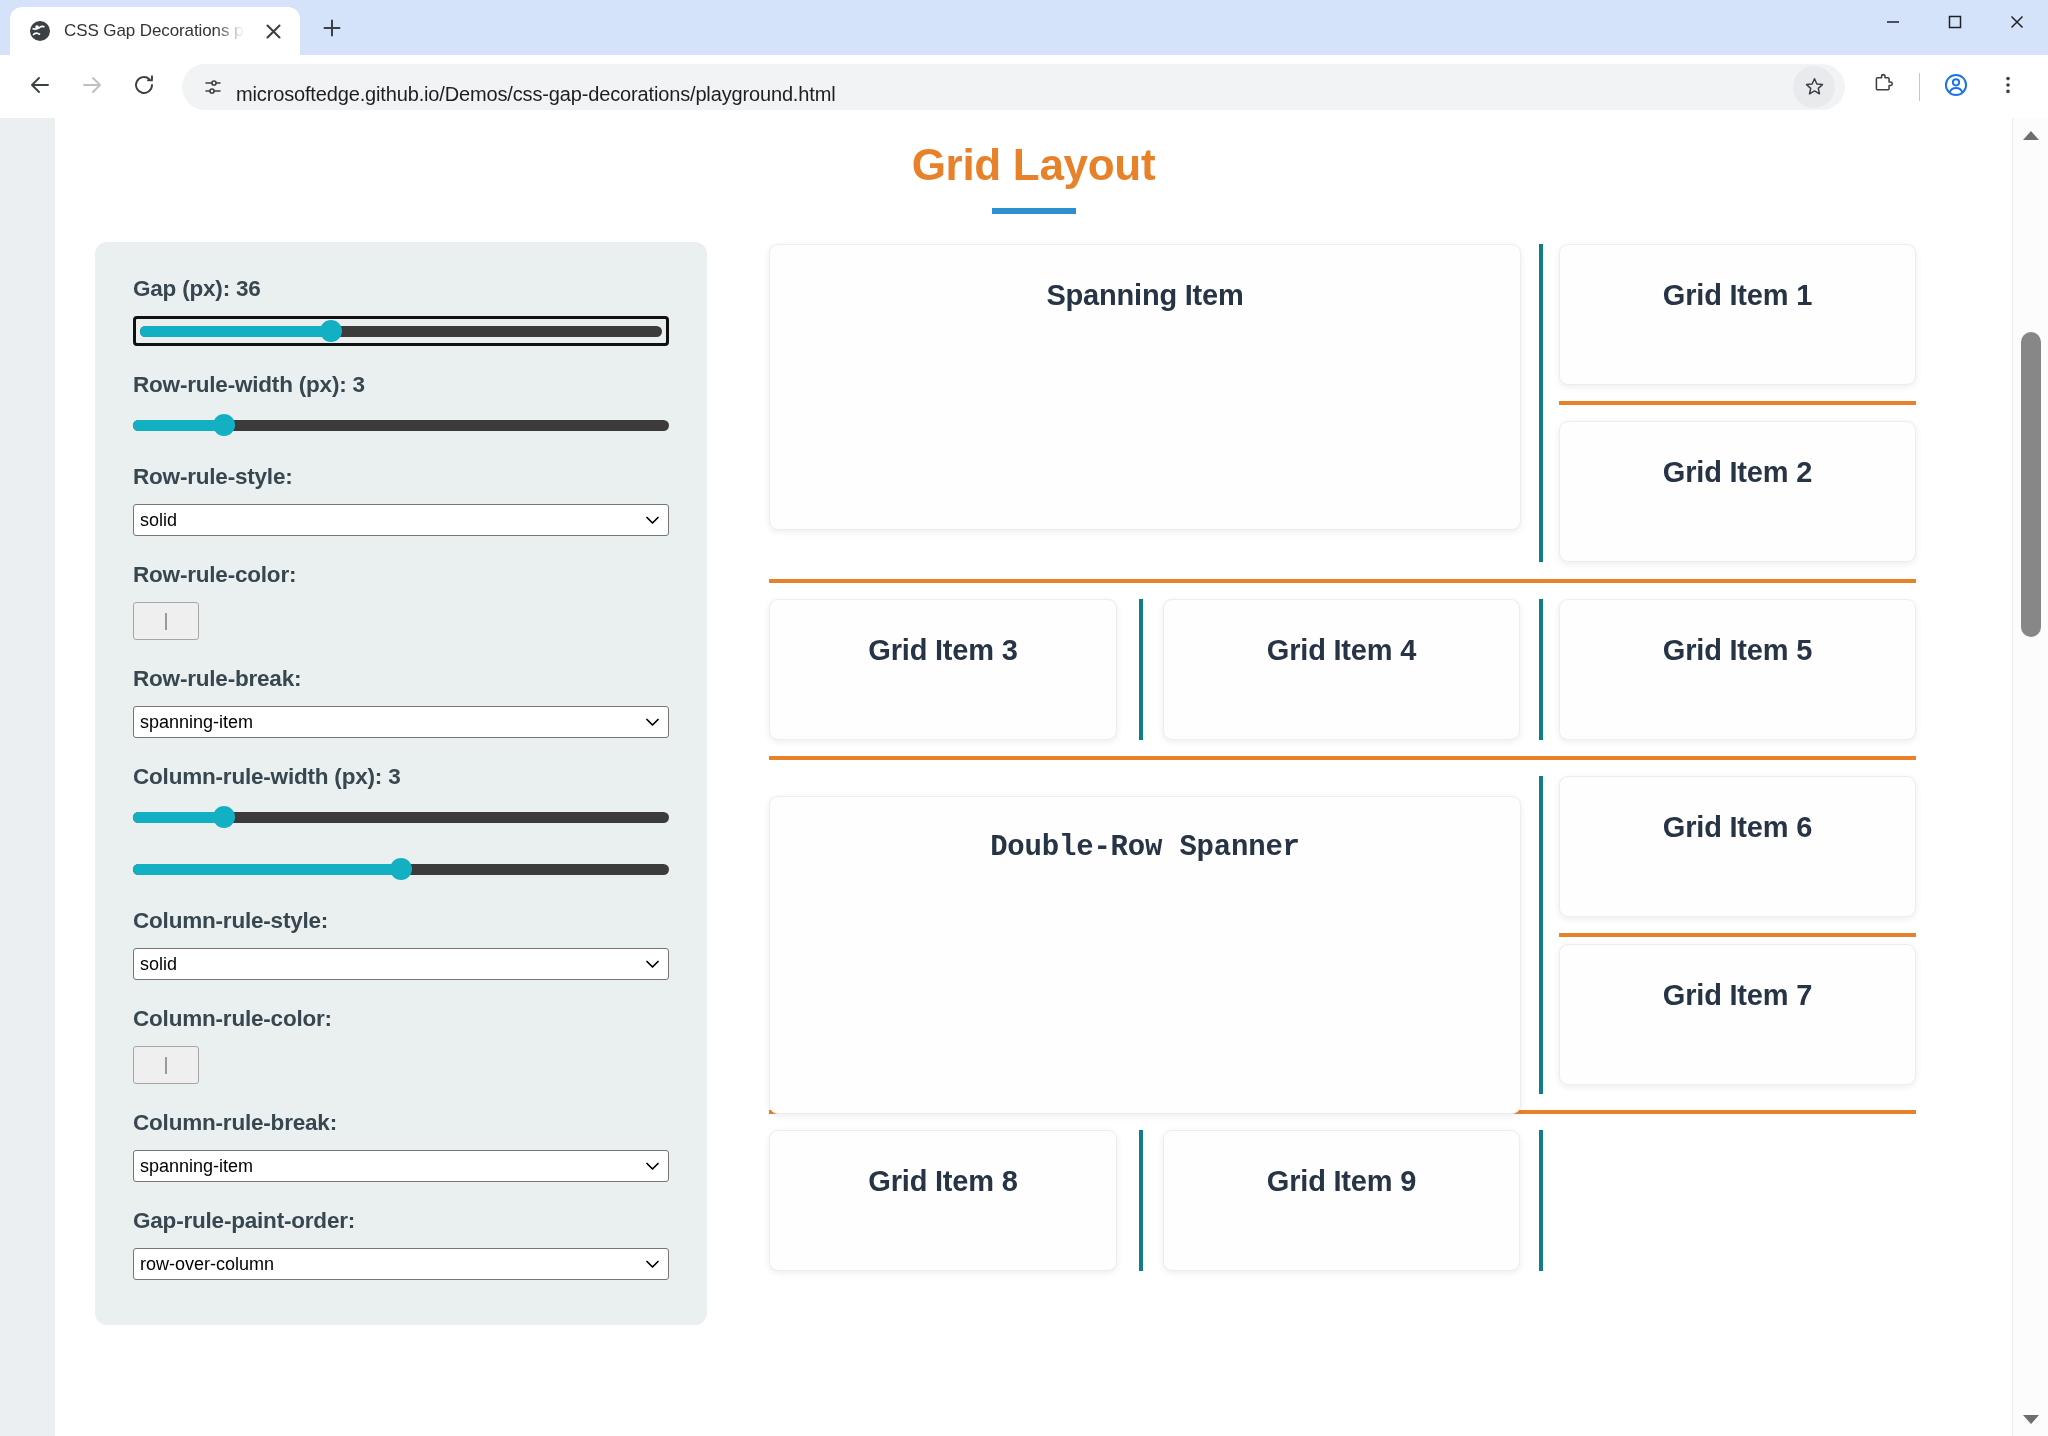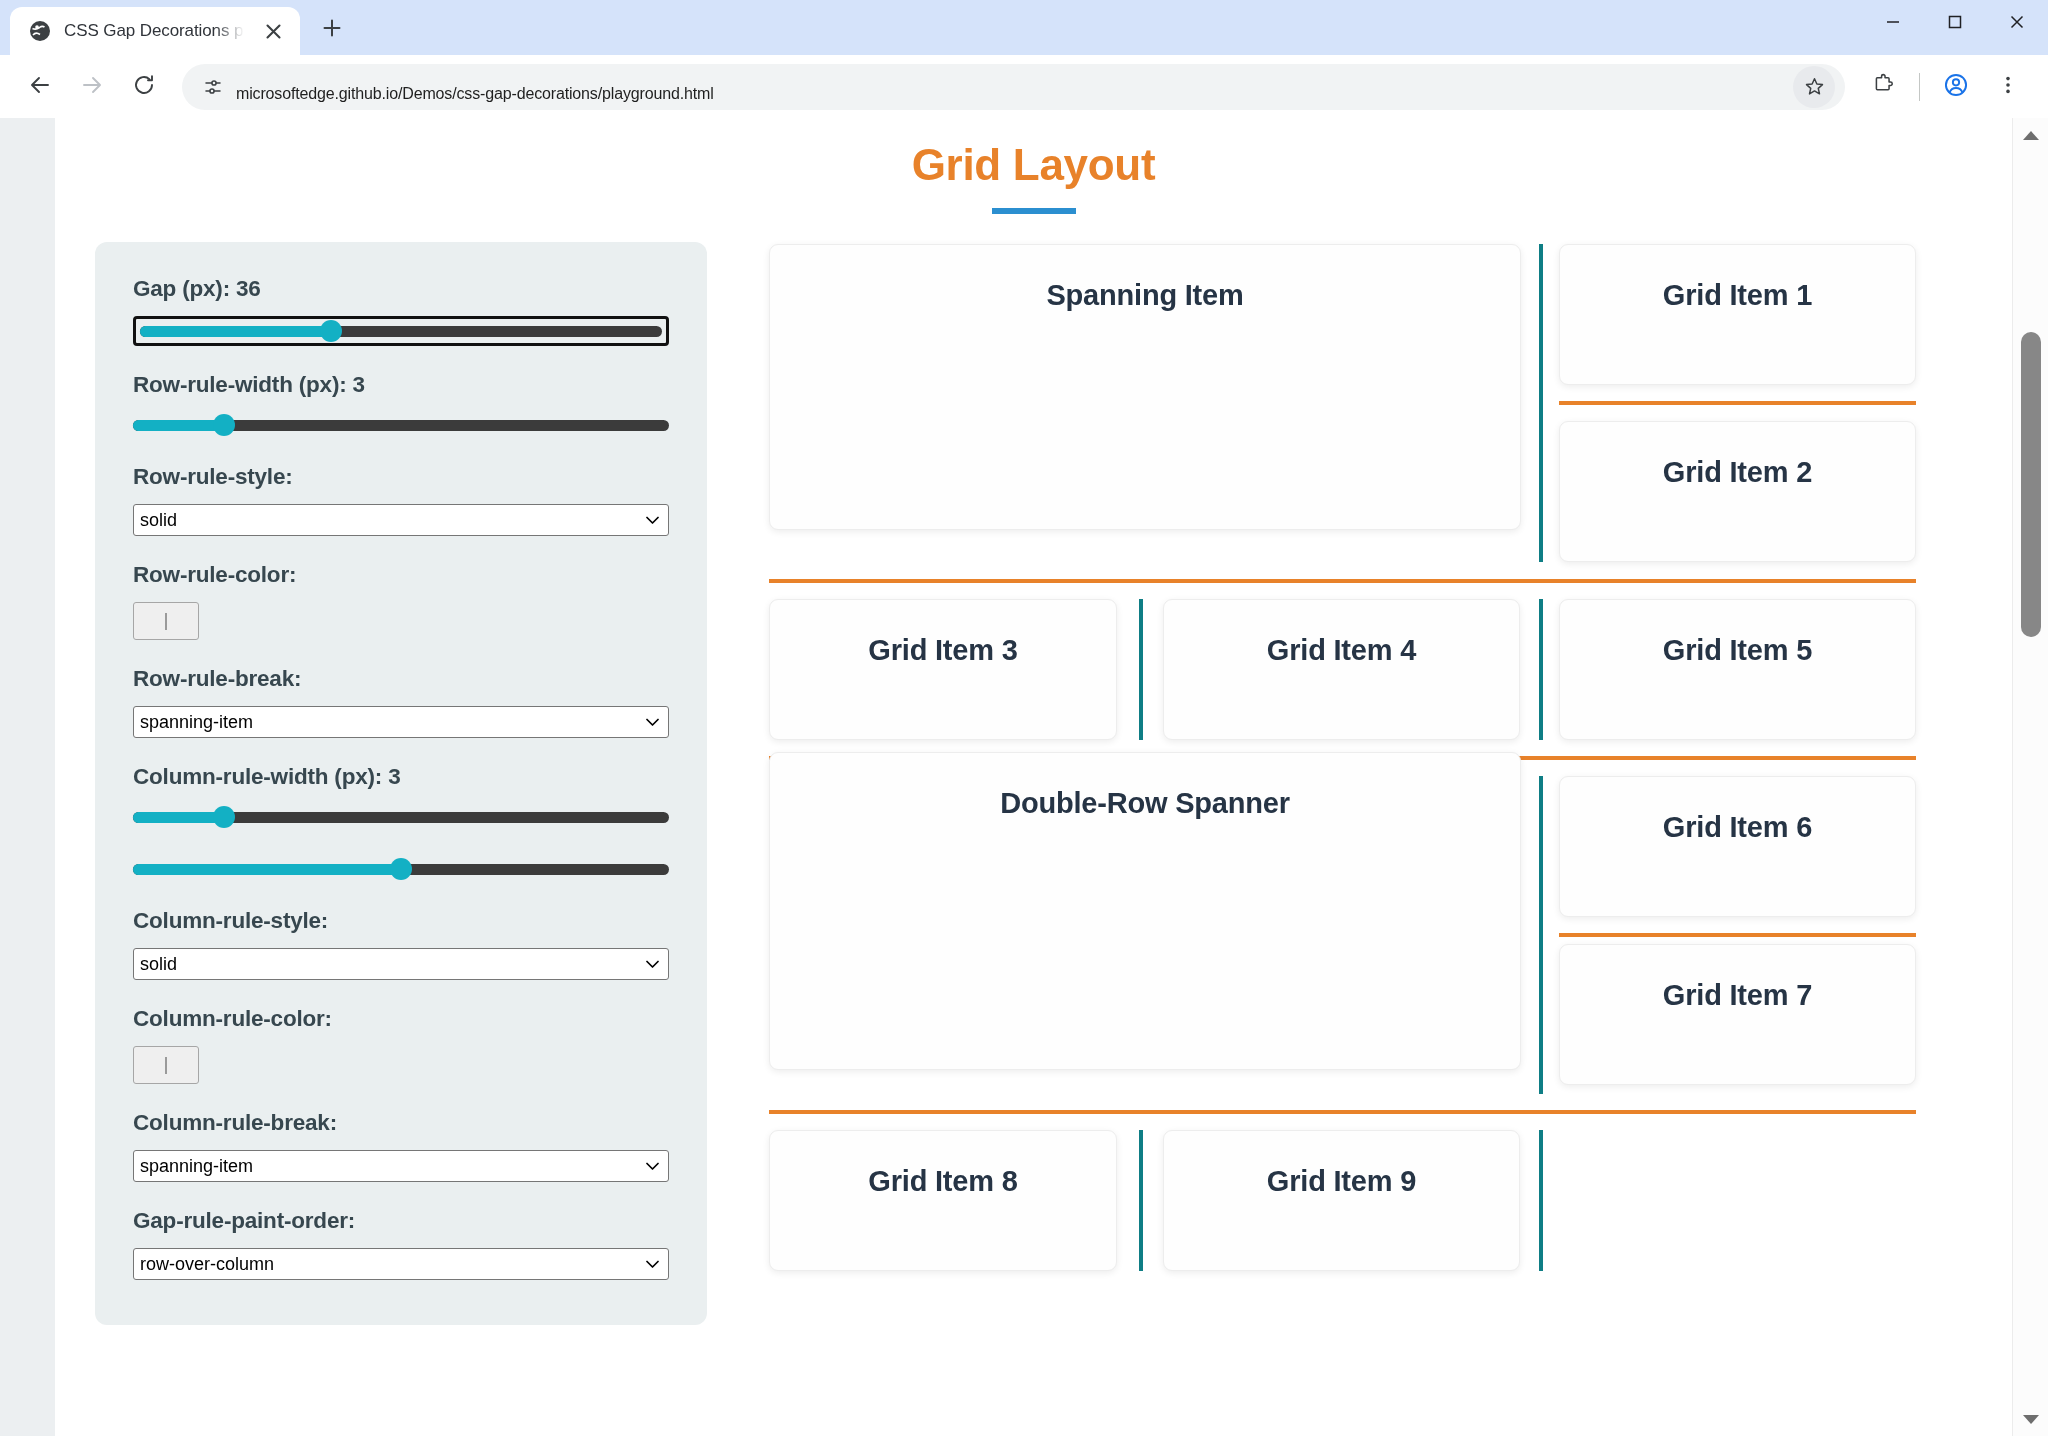--- a/index.html
+++ b/index.html
@@ -36,21 +36,21 @@
 
   .toolbar { height: 63px; background: #ffffff; display: flex; align-items: center;
              padding: 0 16px; gap: 4px; }
   .tbtn { width: 48px; height: 48px; border-radius: 50%; display: flex;
           align-items: center; justify-content: center; flex: 0 0 48px; }
   .omnibox { flex: 1; height: 46px; background: #f1f3f4; border-radius: 23px;
              display: flex; align-items: center; padding: 0 10px 0 14px;
              margin: 0 10px; gap: 6px; }
   .omni-icon { width: 34px; height: 34px; display: flex; align-items: center;
                justify-content: center; border-radius: 50%; flex: 0 0 34px; }
-  .omni-url { flex: 1; font-size: 16px; color: #1f1f1f; white-space: nowrap;
+  .omni-url { flex: 1; font-size: 20px; color: #1f1f1f; white-space: nowrap;
               overflow: hidden; letter-spacing: -0.15px; margin-top: 15px; }
   .omni-star { width: 42px; height: 42px; display: flex; align-items: center;
                justify-content: center; border-radius: 50%; flex: 0 0 42px;
                background: #e8eaed; }
   .tb-divider { width: 1px; height: 28px; background: #c4c7c5; margin: 0 8px; }
 
   
   .viewport { flex: 1; background: #4c1d95; position: relative; display: flex;
               overflow: hidden; }
   .page-white { position: absolute; left: 55px; top: 0; right: 36px; bottom: 0;
@@ -408,21 +408,21 @@
               </div>
               <div class="card" style="left: 0px; top: 355px; width: 348px; height: 141px;">
                 <span>Grid Item 3</span>
               </div>
               <div class="card" style="left: 394px; top: 355px; width: 357px; height: 141px; text-align: right;">
                 <span>Grid Item 4</span>
               </div>
               <div class="card" style="left: 790px; top: 355px; width: 357px; height: 141px;">
                 <span>Grid Item 5</span>
               </div>
-              <div class="card" style="left: 0px; top: 508px; width: 752px; height: 318px;">
+              <div class="card" style="left: 0px; top: 552px; width: 752px; height: 318px; font-family: Liberation Mono, monospace;">
                 <span>Double-Row Spanner</span>
               </div>
               <div class="card" style="left: 790px; top: 532px; width: 357px; height: 141px;">
                 <span>Grid Item 6</span>
               </div>
               <div class="card" style="left: 790px; top: 700px; width: 357px; height: 141px;">
                 <span>Grid Item 7</span>
               </div>
               <div class="card" style="left: 0px; top: 886px; width: 348px; height: 141px;">
                 <span>Grid Item 8</span>

